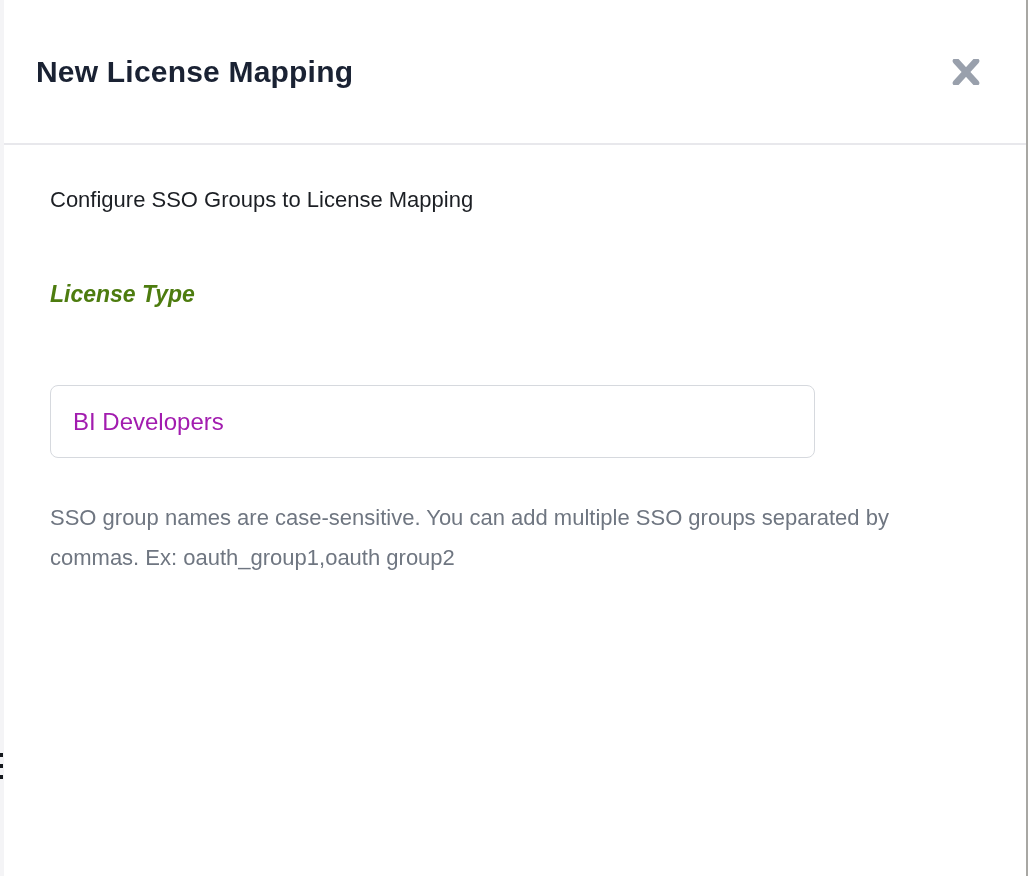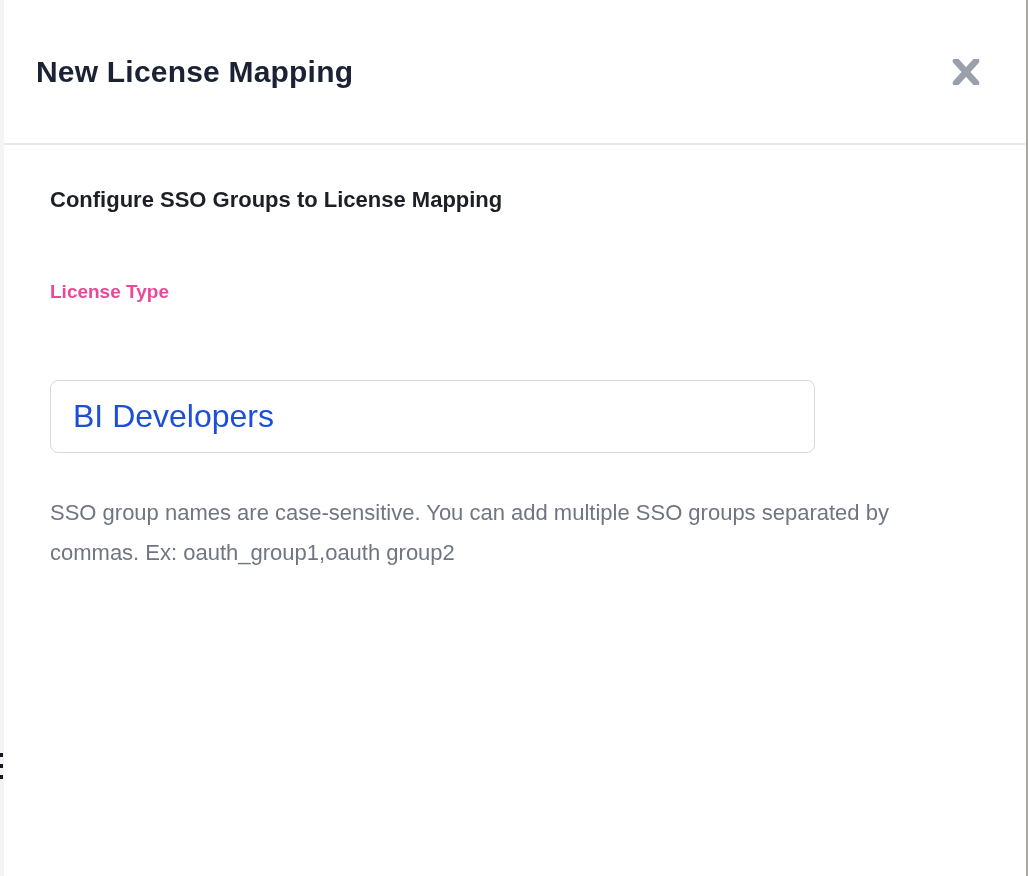--- a/index.html
+++ b/index.html
@@ -64,32 +64,33 @@
     display: flex;
     align-items: center;
     justify-content: center;
   }
 
   .modal-body {
     padding: 42px 47px 0 46px;
   }
   .section-title {
     font-size: 22px;
-    font-weight: bold;
+    font-weight: normal;
     color: #1c1f24;
     margin-bottom: 68px;
   }
 
   .field-group { margin-bottom: 0; }
   .field-label {
     display: block;
-    font-size: 19px;
+    font-size: 23px;
     font-weight: bold;
-    color: #ec4899;
+    color: #4d7c0f;
     margin-bottom: 14px;
+    font-style: italic;
   }
 
   .select-control {
     width: 927px;
     height: 73px;
     background: #ffffff;
     border: 1px solid #d6d9de;
     border-radius: 8px;
     display: flex;
     align-items: center;
@@ -103,22 +104,22 @@
   }
 
   .text-input {
     width: 765px;
     height: 73px;
     background: #ffffff;
     border: 1px solid #d6d9de;
     border-radius: 8px;
     padding: 0 22px;
     font-family: "Liberation Sans", "DejaVu Sans", sans-serif;
-    font-size: 32px;
-    color: #1d4ed8;
+    font-size: 24px;
+    color: #a21caf;
     outline: none;
   }
 
   .gap-between-fields { height: 63px; }
 
   .helper-text {
     margin-top: 40px;
     max-width: 848px;
     font-size: 22px;
     line-height: 40px;

